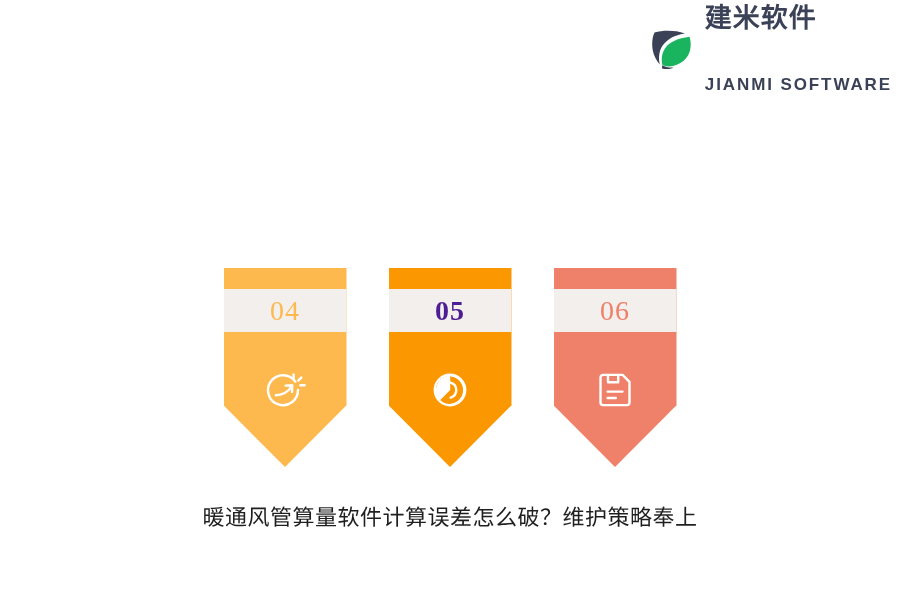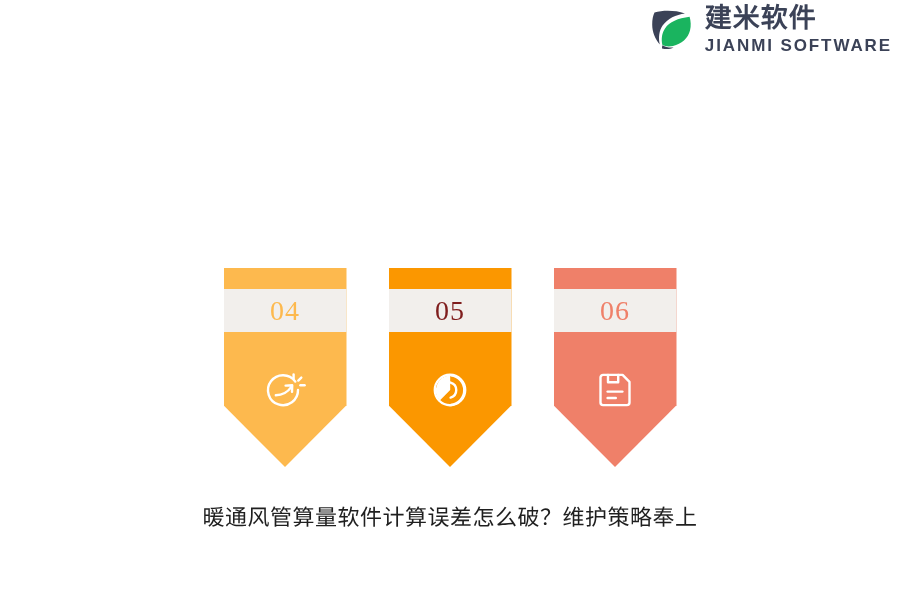--- a/index.html
+++ b/index.html
@@ -29,20 +29,21 @@
     width: 46px;
     height: 46px;
     flex: 0 0 46px;
     display: block;
   }
   .logo-text {
     display: flex;
     flex-direction: column;
     justify-content: center;
     line-height: 1;
+    gap: 39px;
   }
   .logo-cn {
     font-family: "DejaVu Sans", "Liberation Sans", sans-serif;
     font-size: 27px;
     font-weight: 700;
     color: #3b4257;
     letter-spacing: 1px;
     white-space: nowrap;
   }
   .logo-en {
@@ -153,21 +154,21 @@
         <path d="M26.6 21.6 L33.2 21.3 L33.0 27.9"></path>
         <path d="M34.6 14.6 L34.6 10.4"></path>
         <path d="M39.3 16.6 L42.3 13.6"></path>
         <path d="M41.4 21.3 L45.6 21.3"></path>
       </svg>
     </div>
   </div>
 
   <div class="badge" id="badge-1" style="background: rgb(251, 151, 0);">
     <div class="badge-num-band" style="background: rgb(242, 239, 236);">
-      <span class="badge-num" id="badge-num-1" style="color: #7f1d1d;">05</span>
+      <span class="badge-num" id="badge-num-1" style="color: #4c1d95; font-weight: bold;">05</span>
     </div>
     <div class="badge-icon">
       <svg viewBox="0 0 52 52" xmlns="http://www.w3.org/2000/svg" fill="none" stroke="#ffffff" stroke-width="2.4" stroke-linecap="round" stroke-linejoin="round" aria-hidden="true">
         <circle cx="26" cy="26" r="15.2"></circle>
         <path d="M26.2 11.6 L26.2 26.0 L15.8 36.4 A14.8 14.8 0 0 1 26.2 11.6 Z" fill="#ffffff" stroke="none"></path>
         <path d="M26.6 18.6 A7.8 7.8 0 0 1 26.6 33.6"></path>
         <path d="M27.0 11.2 A15 15 0 0 1 27.0 41.0"></path>
       </svg>
     </div>
   </div>

